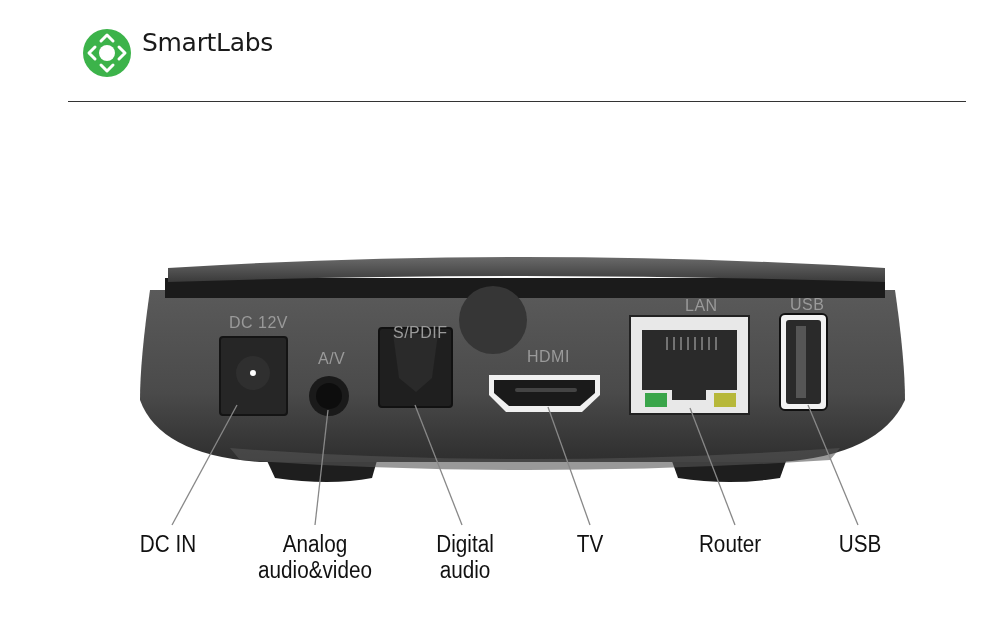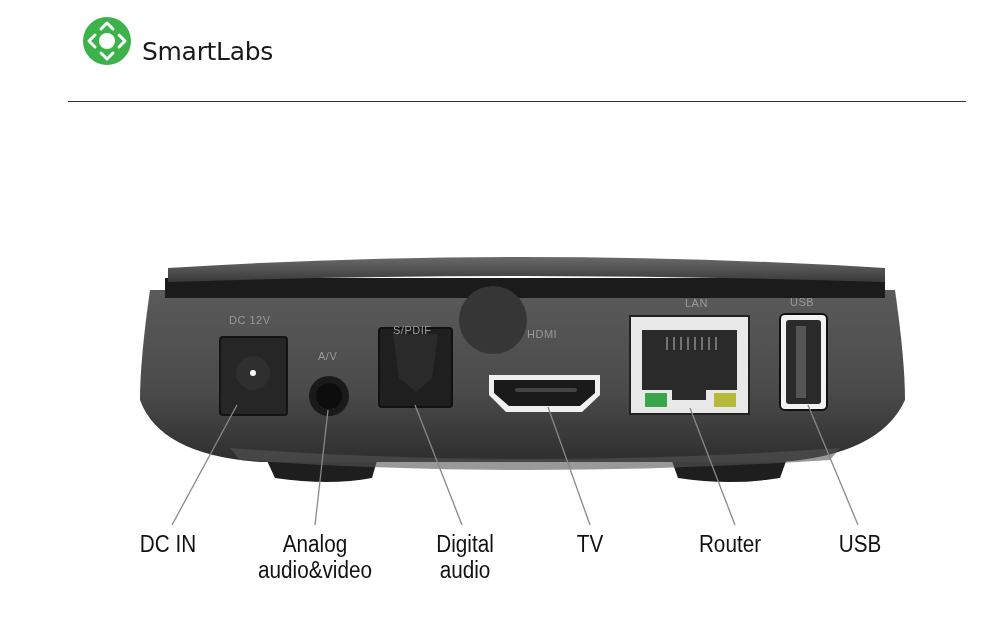--- a/index.html
+++ b/index.html
@@ -1,23 +1,23 @@
 <!DOCTYPE html>
 <html><head>
 <meta charset="utf-8">
 <style>
   html, body { margin:0; padding:0; background:#ffffff; }
   body { width:1000px; height:619px; position:relative; overflow:hidden; font-family:"Liberation Sans", sans-serif; }
-  .logo { position:absolute; left:82px; top:16px; display:flex; align-items:flex-end; }
+  .logo { position:absolute; left:82px; top:28px; display:flex; align-items:flex-start; }
   .logo-mark { width:50px; height:50px; }
   .logo-text { margin-left:10px; font-family:"DejaVu Sans", sans-serif; font-size:25px; color:#1a1a1a; letter-spacing:-0.3px; }
   .rule { position:absolute; left:68px; top:101px; width:898px; height:1px; background:#333; }
   .device { position:absolute; left:0; top:0; width:1000px; height:619px; }
   .label { position:absolute; font-size:23px; color:#111; text-align:center; line-height:26px; transform:scaleX(0.9); transform-origin:center top; white-space:nowrap; }
-  .port-label { position:absolute; font-size:11px; color:#9a9a9a; white-space:nowrap; letter-spacing:0.5px; }
+  .port-label { position:absolute; font-size:16px; color:#9a9a9a; white-space:nowrap; letter-spacing:0.5px; }
 </style>
 </head>
 <body>
 
 <div class="logo">
   <svg class="logo-mark" viewBox="0 0 50 50">
     <circle cx="25" cy="25" r="24" fill="#3cb34a"></circle>
     <circle cx="25" cy="25" r="8" fill="#ffffff"></circle>
     <polyline points="19,13 25,7 31,13" fill="none" stroke="#fff" stroke-width="3" stroke-linecap="round" stroke-linejoin="round"></polyline>
     <polyline points="19,37 25,43 31,37" fill="none" stroke="#fff" stroke-width="3" stroke-linecap="round" stroke-linejoin="round"></polyline>
@@ -95,21 +95,21 @@
     <line x1="415" y1="405" x2="462" y2="525"></line>
     <line x1="548" y1="407" x2="590" y2="525"></line>
     <line x1="690" y1="408" x2="735" y2="525"></line>
     <line x1="808" y1="405" x2="858" y2="525"></line>
   </g>
 </svg>
 
 <span class="port-label" style="left:229px;top:314px;text-align:right;">DC 12V</span>
 <span class="port-label" style="left:318px;top:350px;">A/V</span>
 <span class="port-label" style="left:393px;top:324px;">S/PDIF</span>
-<span class="port-label" style="left:527px;top:328px;">HDMI</span>
+<span class="port-label" style="left:527px;top:348px;">HDMI</span>
 <span class="port-label" style="left:685px;top:297px;">LAN</span>
 <span class="port-label" style="left:790px;top:296px;">USB</span>
 
 <div class="label" style="left:128px;top:531px;width:80px;">
   <div>DC IN</div>
 </div>
 <div class="label" style="left:245px;top:531px;width:140px;">
   <div>Analog</div>
   <div>audio&amp;video</div>
 </div>

